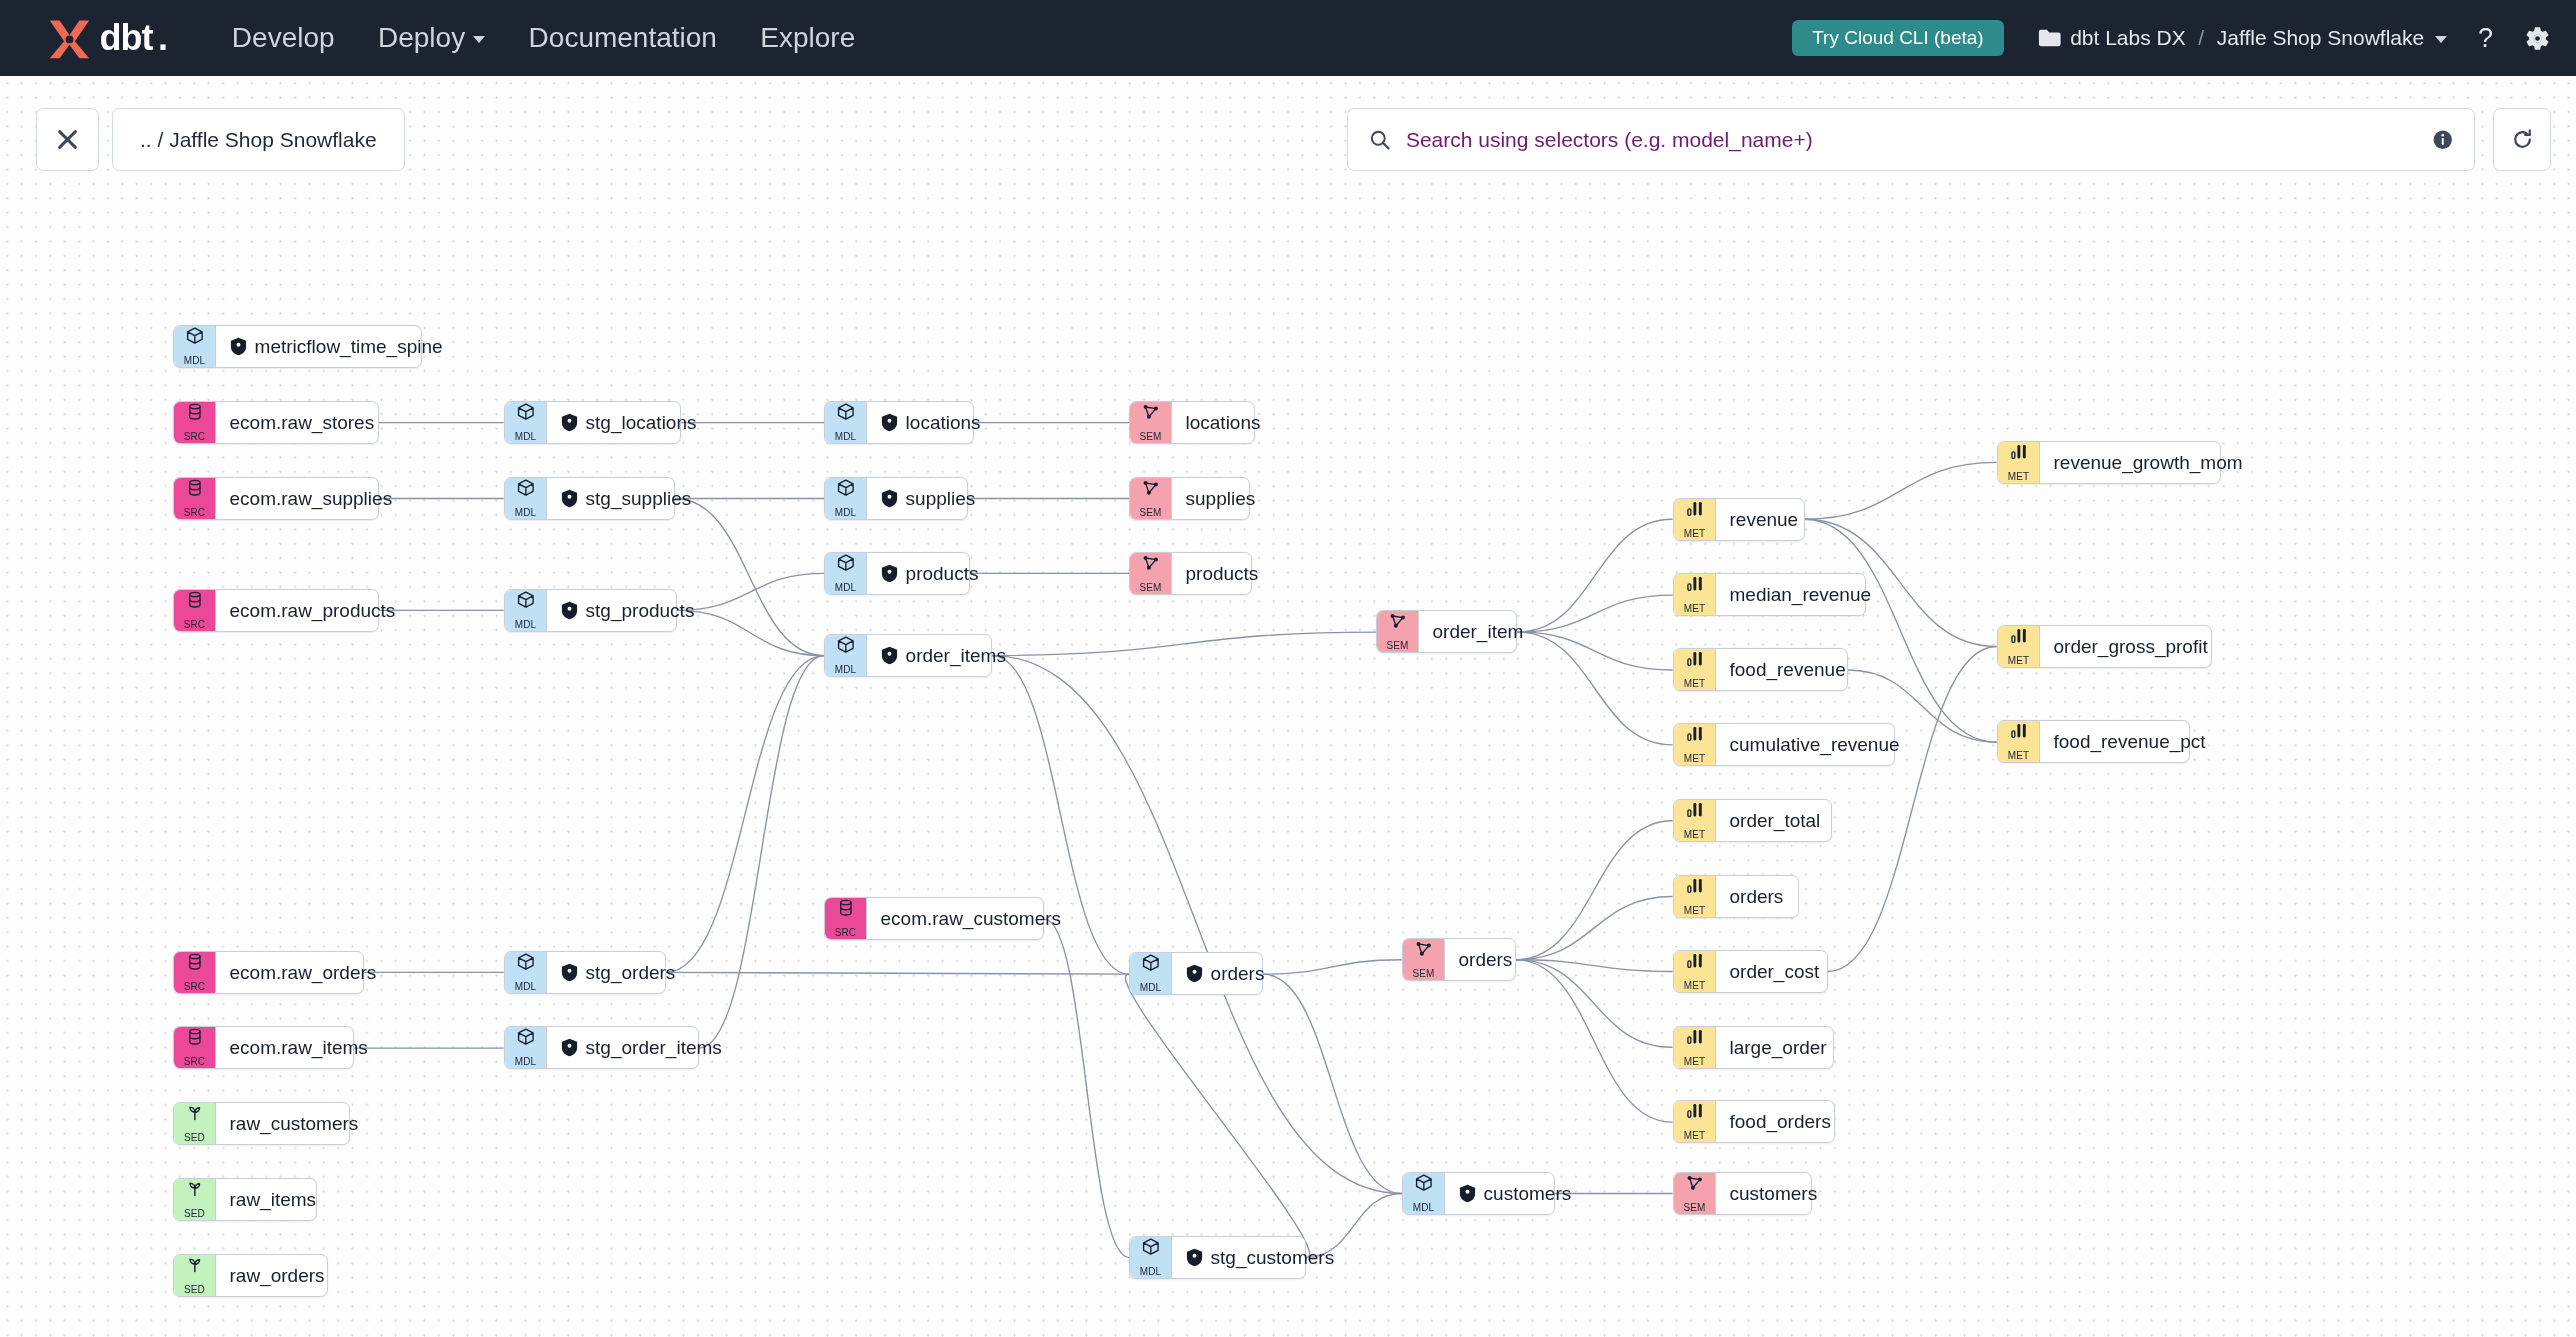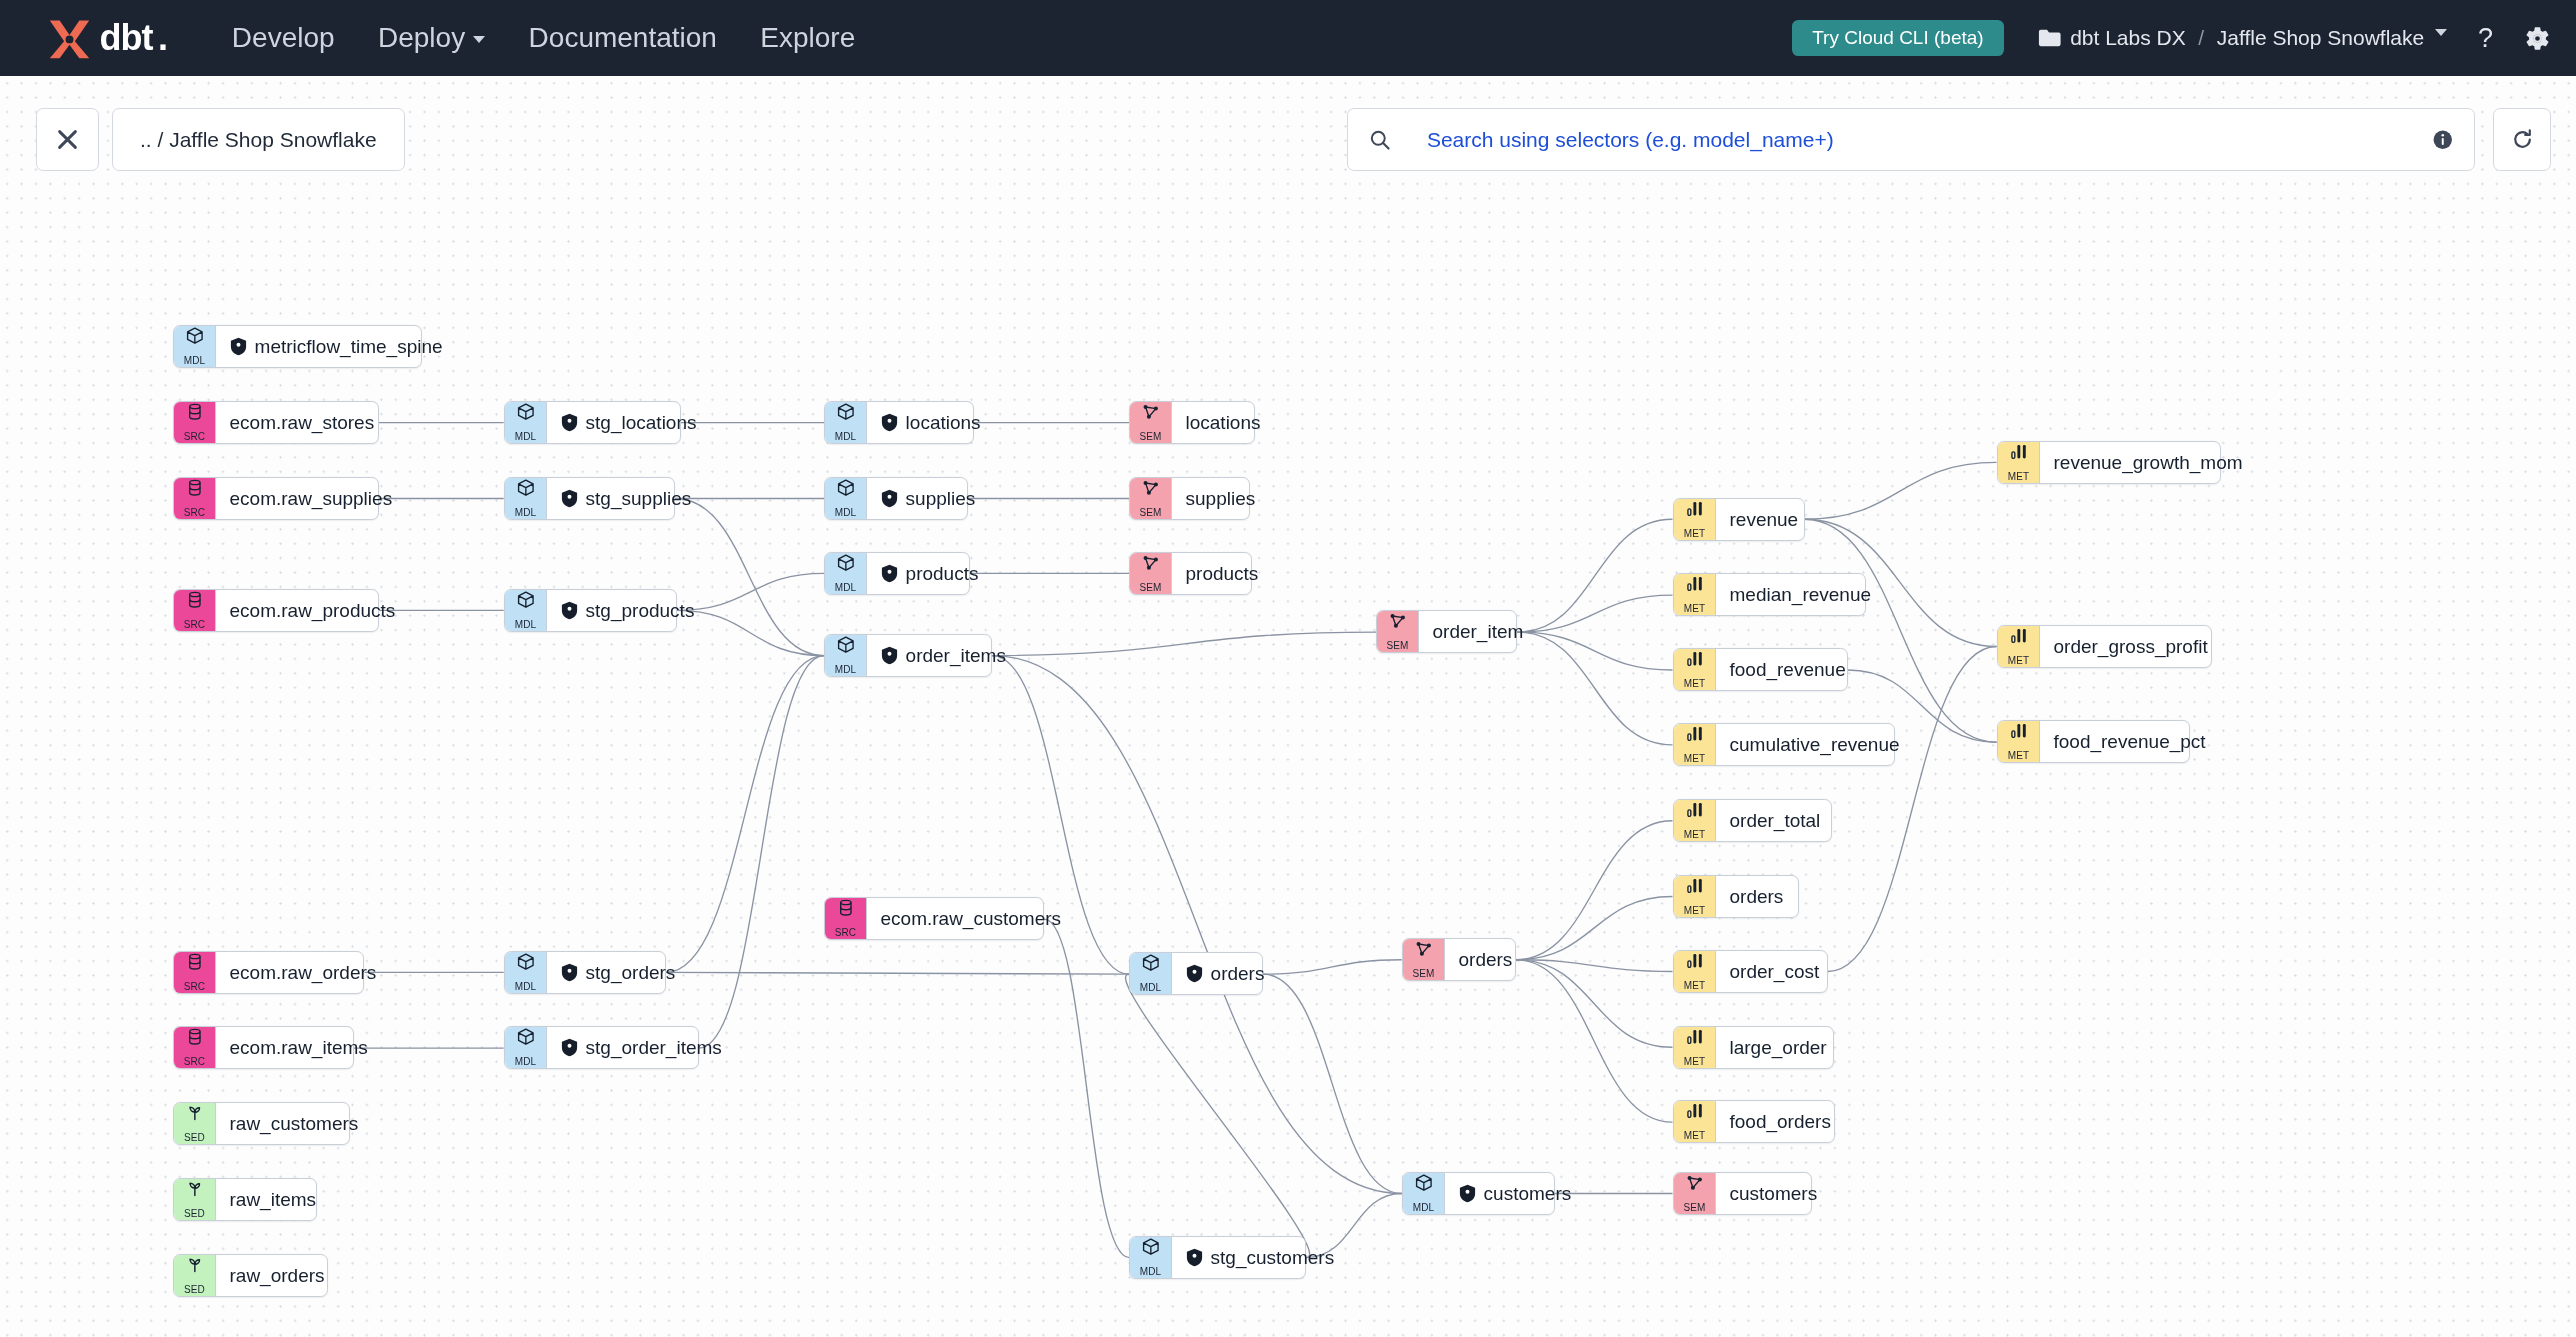--- a/index.html
+++ b/index.html
@@ -46,21 +46,21 @@
     border: none; border-radius: 6.3px; cursor: pointer;
     white-space: nowrap;
   }
   .breadcrumb-nav {
     display: flex; align-items: center; gap: 9px;
     margin-left: 34px; color: #e4e8ee; font-size: 21px;
     white-space: nowrap;
   }
   .folder-ico { width: 23.5px; height: 20px; display: block; }
   .bc-sep { color: #8e97a6; margin: 0 3.6px; }
-  .bc-proj { display: flex; align-items: flex-start; gap: 10.8px; cursor: pointer; }
+  .bc-proj { display: flex; align-items: center; gap: 10.8px; cursor: pointer; }
   .help-ico, .gear-ico {
     margin-left: 31px; cursor: pointer;
     display: flex; align-items: center; justify-content: center;
   }
   .help-ico { font-size: 27px; color: #e4e8ee; font-weight: 400; }
 
   
   .toolbar {
     position: absolute; top: 76px; left: 0;
     width: 2576px; height: 76px;
@@ -82,21 +82,21 @@
     white-space: nowrap;
   }
   .searchbar {
     position: absolute; left: 1347px; top: 32px;
     width: 1128px; height: 63px;
     background: #ffffff; border: 0.9px solid #d4d9e0; border-radius: 7.2px;
     display: flex; align-items: center; padding: 0 20px;
     cursor: text;
   }
   .search-ico { flex: 0 0 auto; margin-right: 14.4px; }
-  .search-ph { color: #1d4ed8; font-size: 21px; flex: 1; white-space: nowrap; margin-left: 21px; }
+  .search-ph { color: #701a75; font-size: 21px; flex: 1; white-space: nowrap; }
   .info-ico { flex: 0 0 auto; cursor: pointer; }
   .refresh-btn {
     position: absolute; left: 2493px; top: 32px;
     width: 58px; height: 63px;
     background: #ffffff; border: 0.9px solid #d4d9e0; border-radius: 7.2px;
     display: flex; align-items: center; justify-content: center;
     cursor: pointer;
   }
 
   

